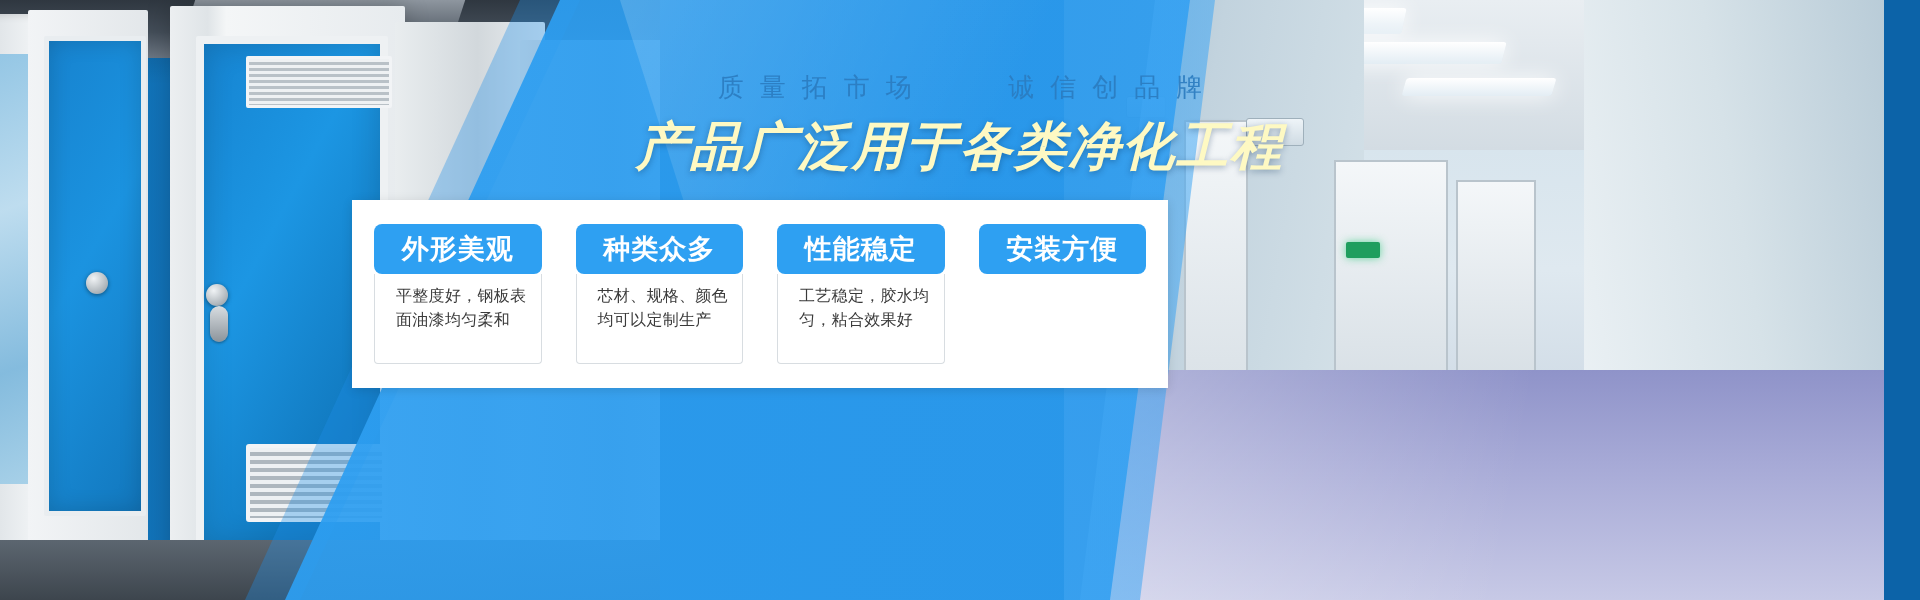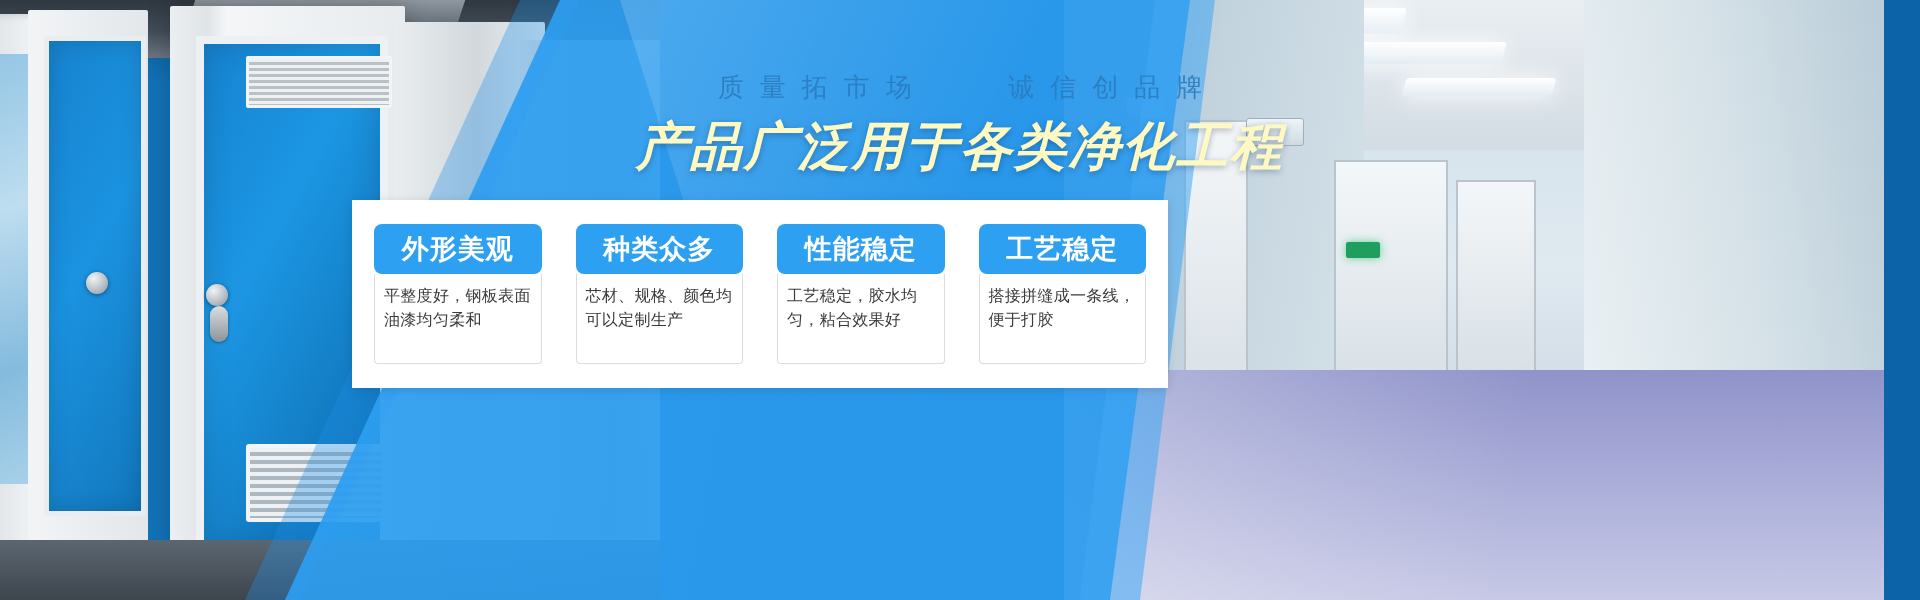--- a/index.html
+++ b/index.html
@@ -194,21 +194,21 @@
   }
   .card-head{
     background:#2ea0f2;border-radius:8px;
     height:50px;line-height:50px;text-align:center;
     color:#ffffff;font-size:27px;font-weight:bold;letter-spacing:1px;
     font-family:"Liberation Sans","DejaVu Sans",sans-serif;
   }
   .card-body{
     flex:1;border:1px solid #d8dde1;border-top:none;
     border-radius:0 0 4px 4px;
-    padding:10px 9px 8px 9px;box-sizing:border-box;
+    padding:10px 9px 8px 21px;box-sizing:border-box;
     color:#3a3a3a;font-size:16px;line-height:24px;
     font-family:"Liberation Sans","DejaVu Sans",sans-serif;
     letter-spacing:.3px;
   }
 </style>
 </head>
 <body>
 
 <div class="banner">
 
@@ -286,20 +286,19 @@
         <div class="card-head">种类众多</div>
         <div class="card-body">芯材、规格、颜色均可以定制生产</div>
       </div>
 
       <div class="card">
         <div class="card-head">性能稳定</div>
         <div class="card-body">工艺稳定，胶水均匀，粘合效果好</div>
       </div>
 
       <div class="card">
-        <div class="card-head">工艺稳定</div>
-        <div class="card-body">搭接拼缝成一条线，便于打胶</div>
+        <div class="card-head">安装方便</div>
       </div>
 
     </div>
   </div>
 
 </div>
 
 </body></html>

